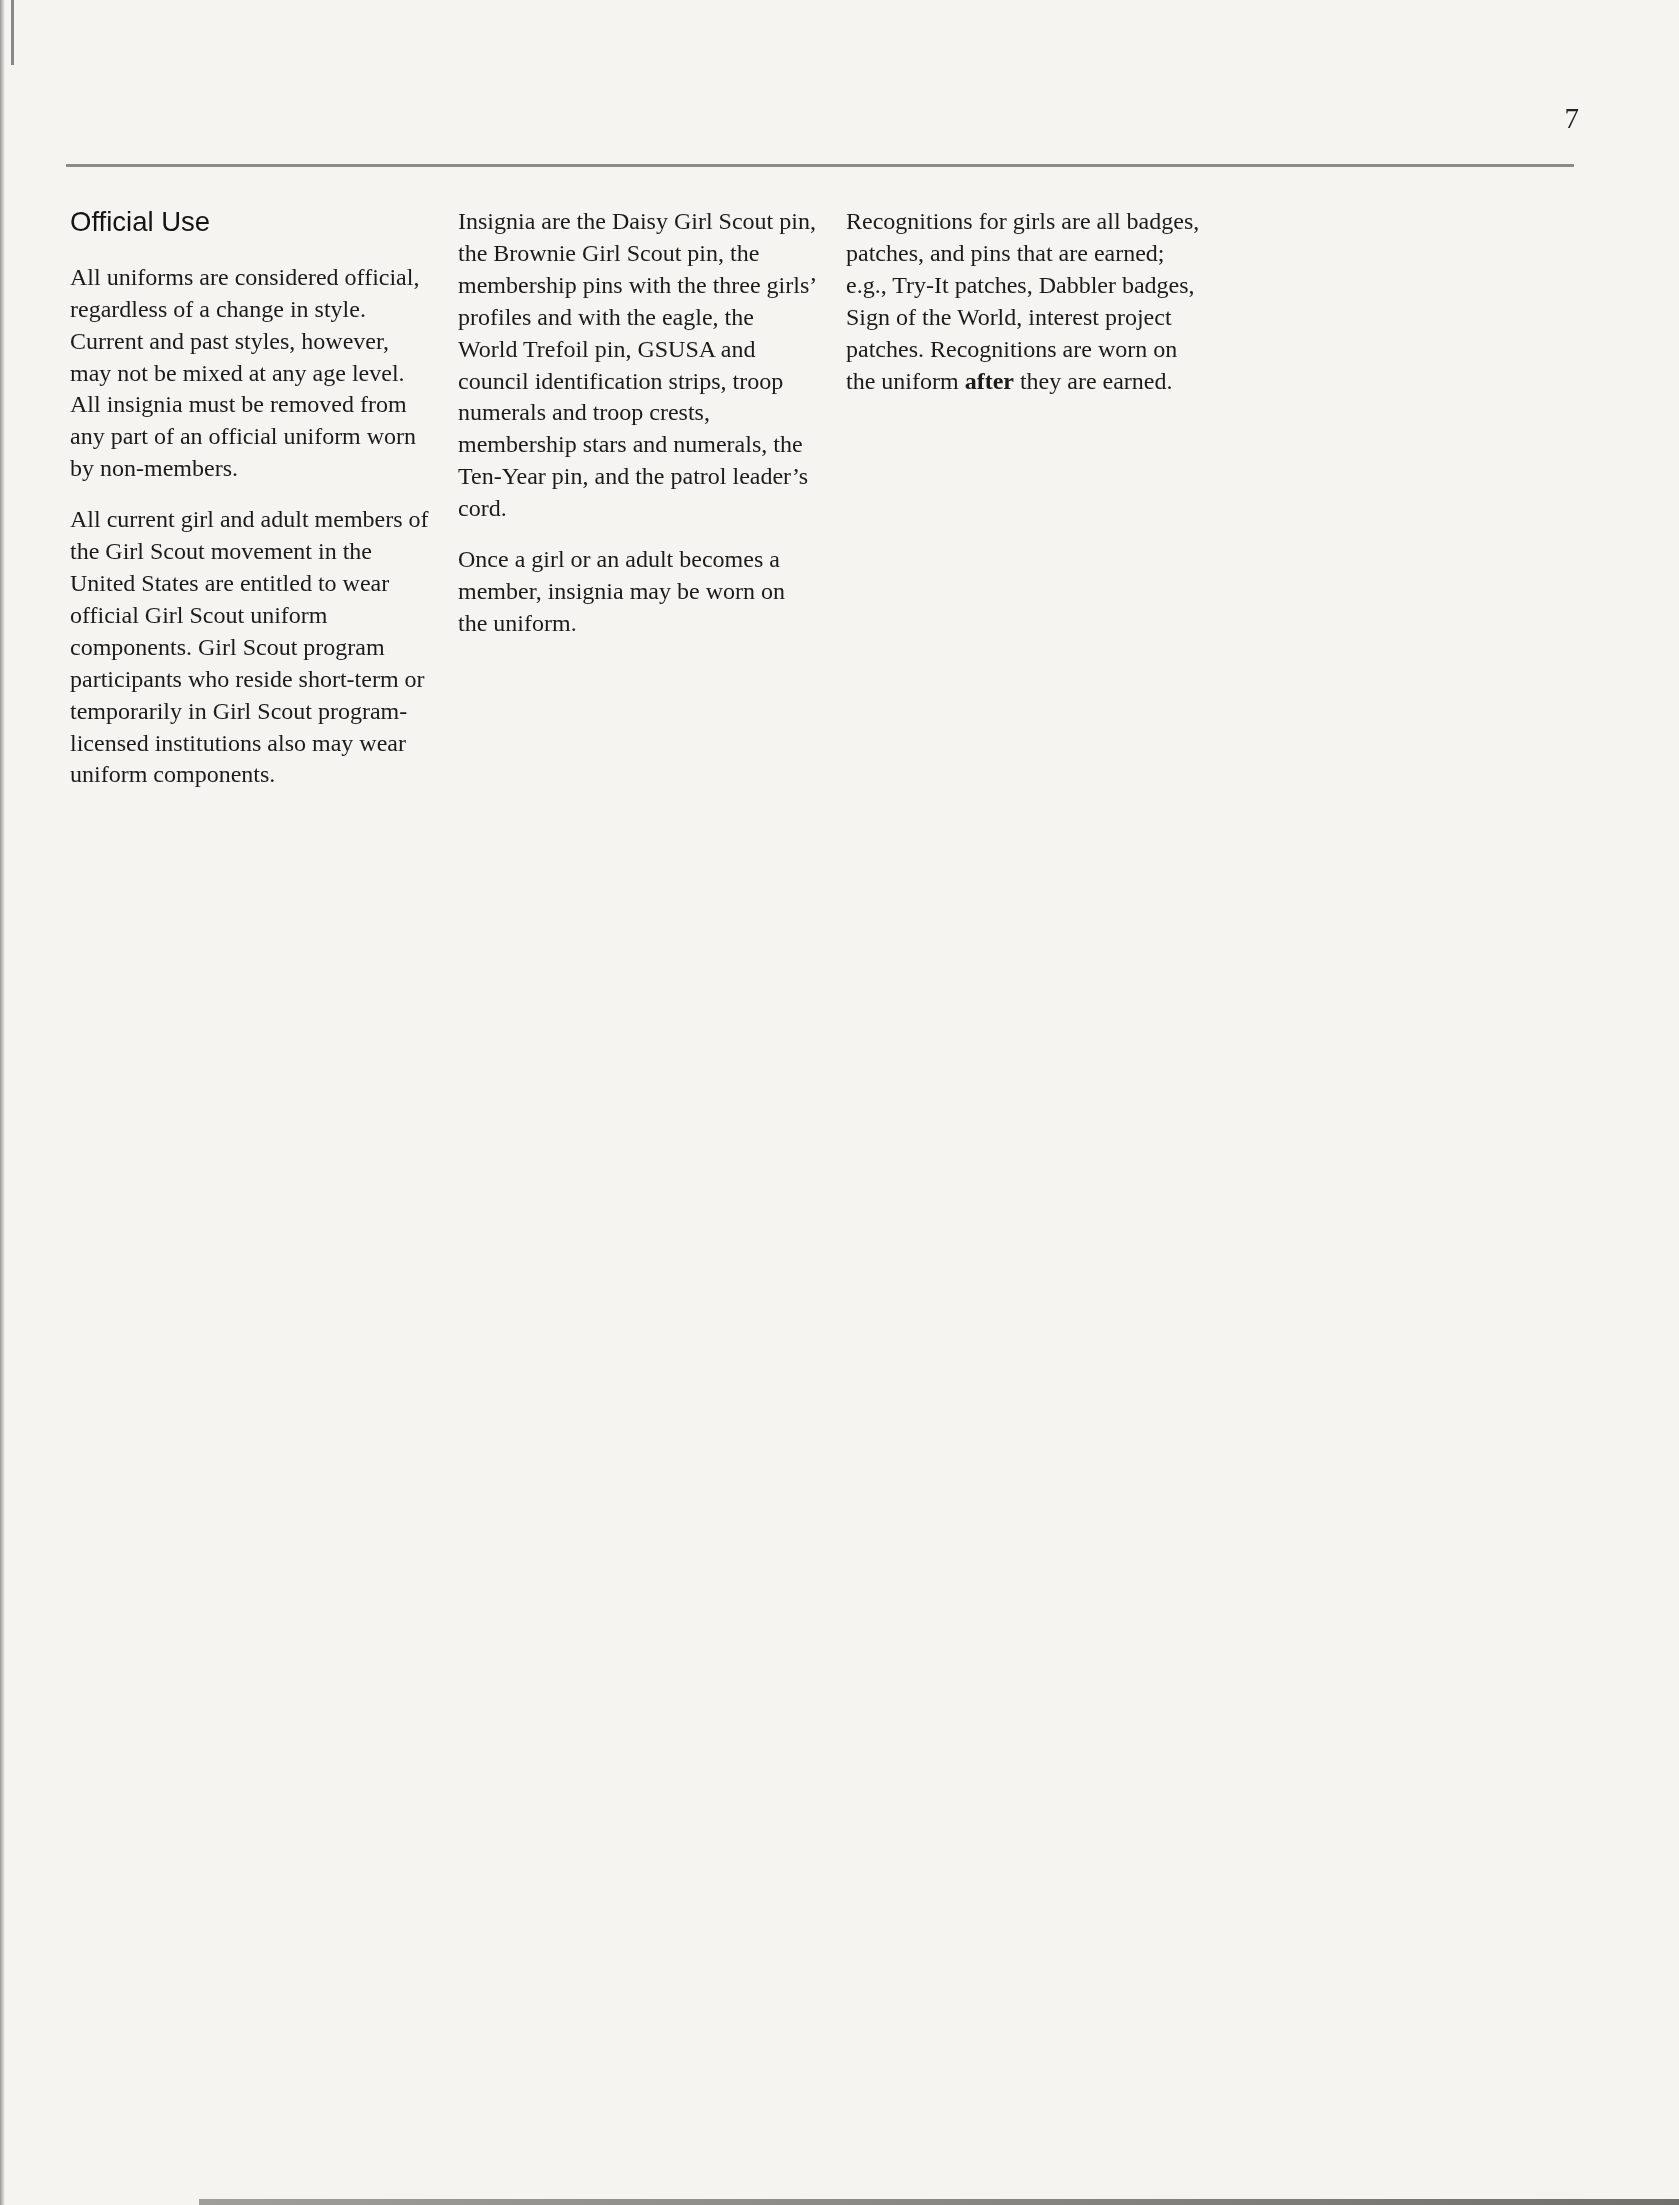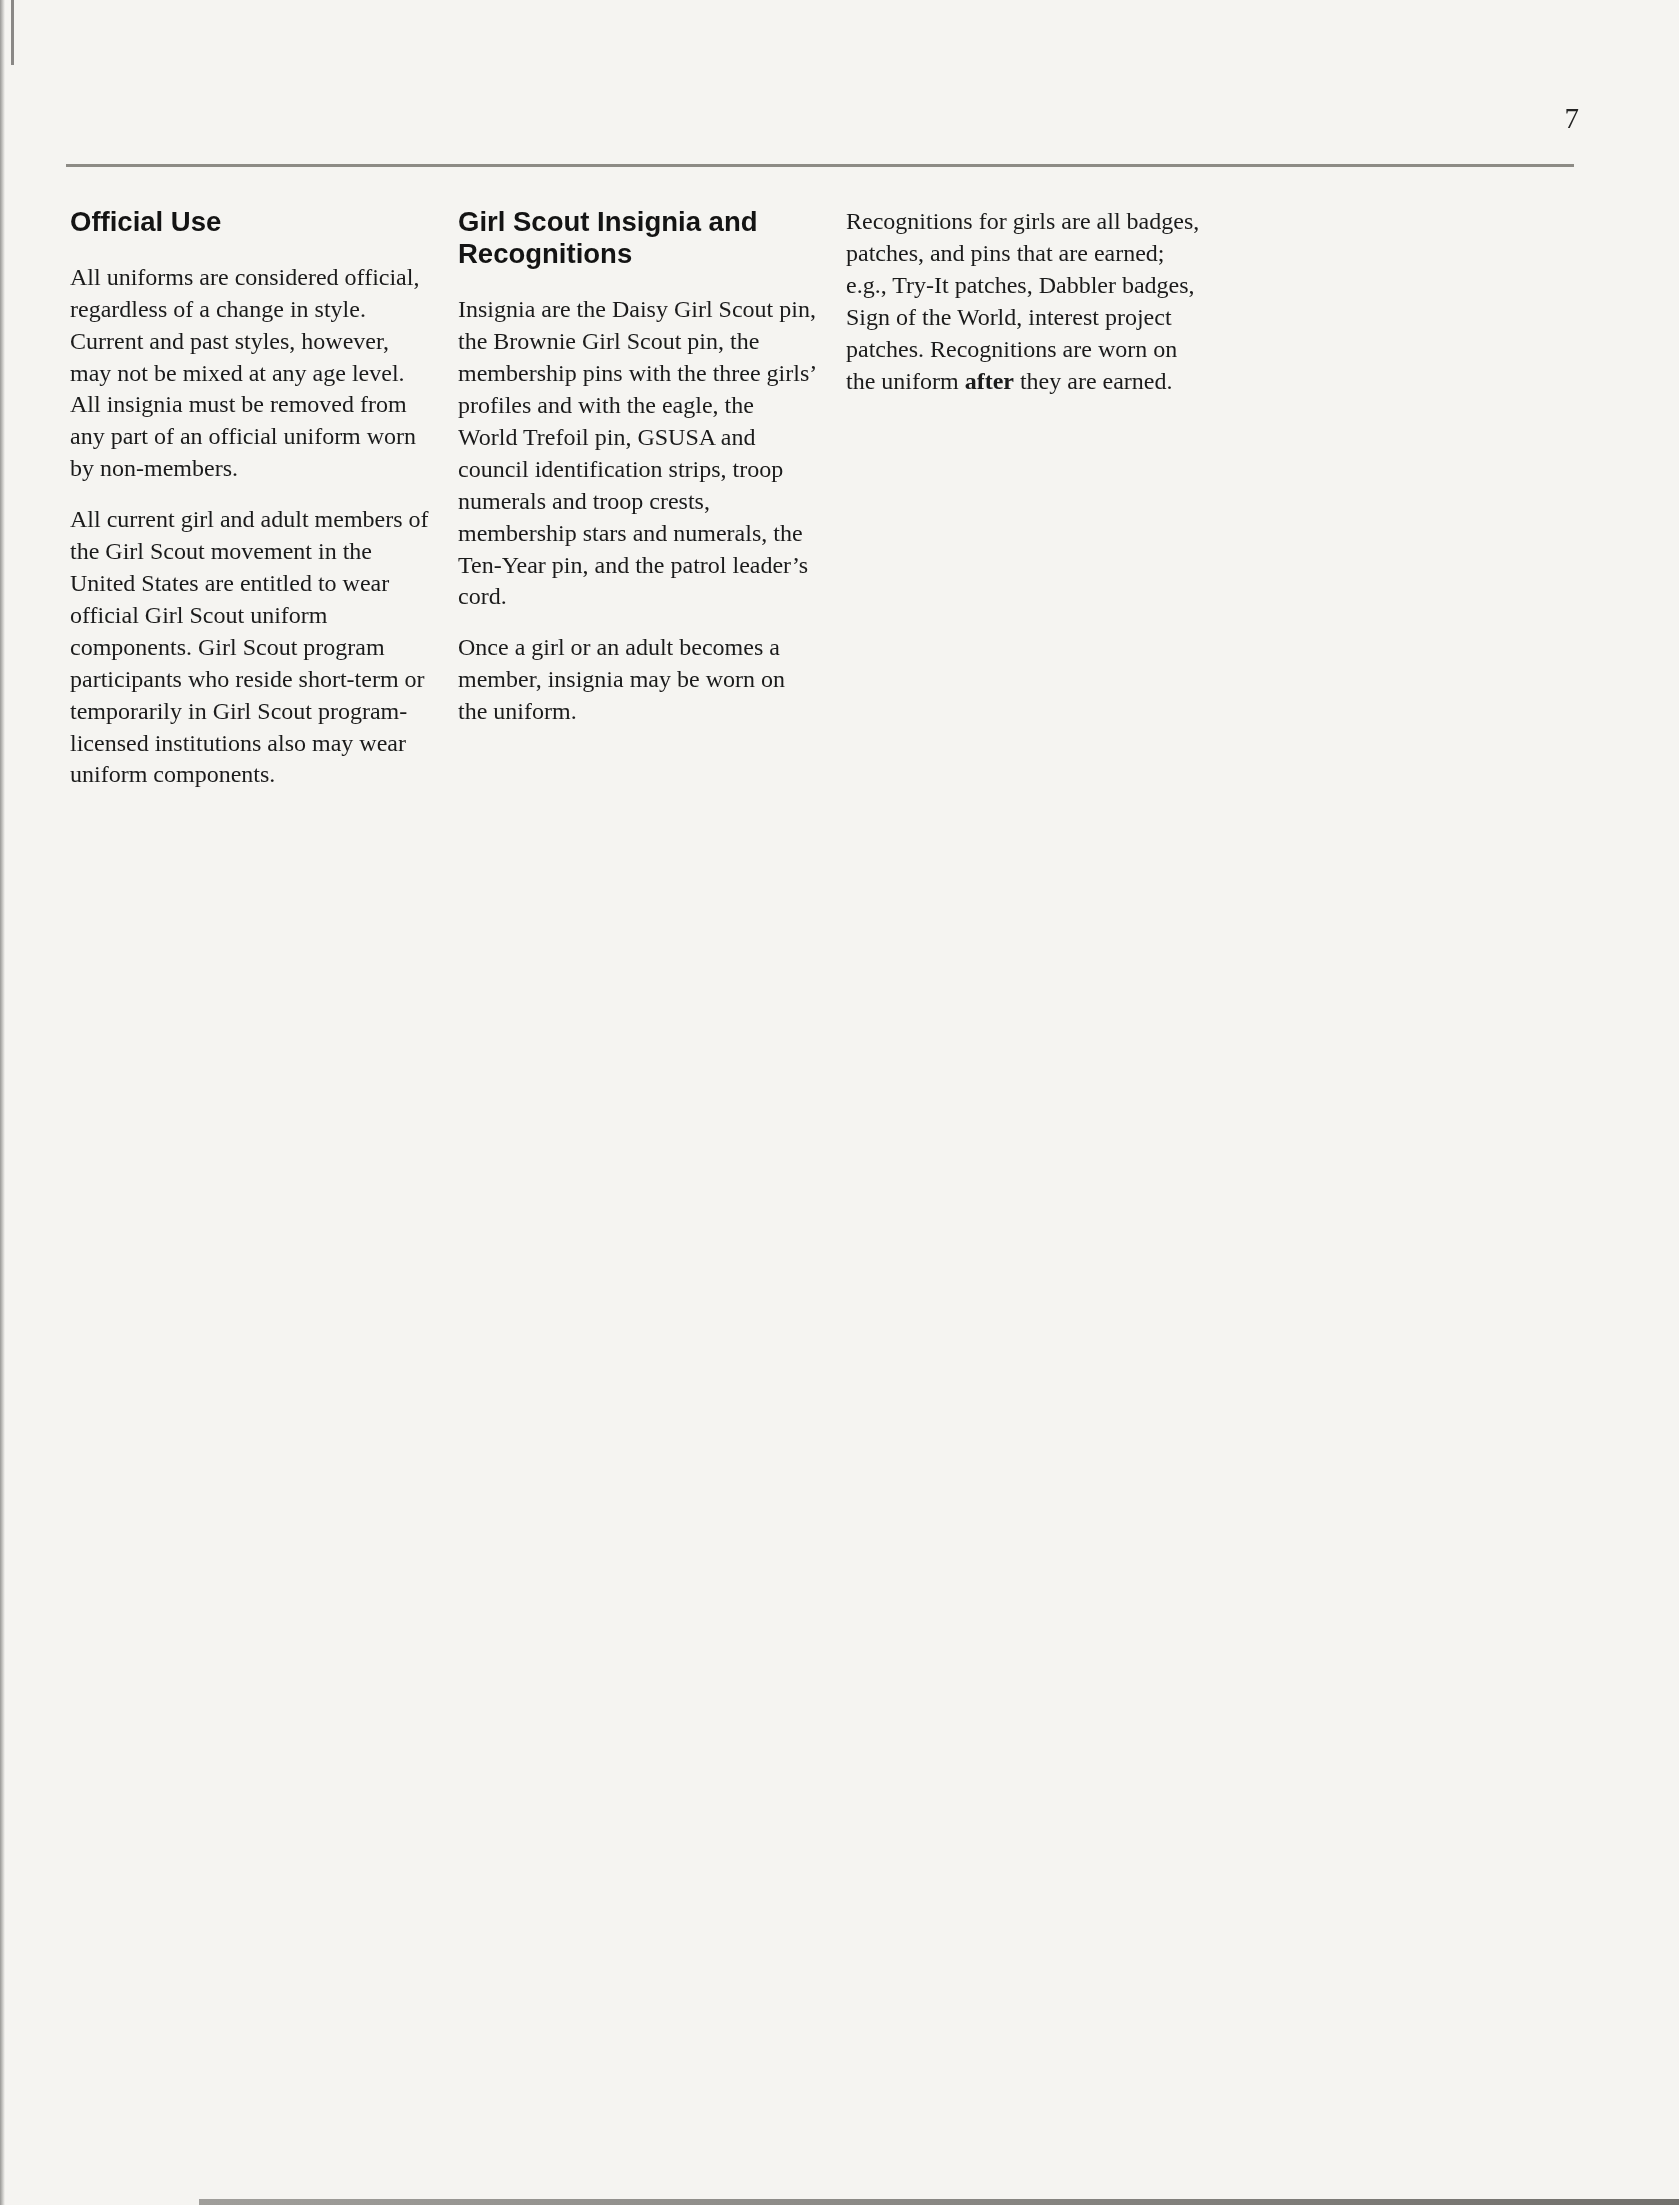--- a/index.html
+++ b/index.html
@@ -55,21 +55,21 @@
     width: 1134px;
     display: flex;
     gap: 29px;
   }
   .col {
     width: 359px;
     flex: 0 0 359px;
   }
   .col-heading {
     font-family: "Liberation Sans", sans-serif;
-    font-weight: bold;
+    font-weight: normal;
     font-size: 27.5px;
     line-height: 1.18;
     color: #141414;
     margin: 0 0 23.4px 0;
   }
   .body-par {
     font-size: 24px;
     line-height: 1.33;
     margin: 0 0 19px 0;
     text-align: left;
@@ -90,21 +90,20 @@
 
 <div class="columns">
 
   <div class="col">
     <h2 class="col-heading">Official Use</h2>
     <p class="body-par">All uniforms are considered official, regardless of a change in style. Current and past styles, however, may not be mixed at any age level. All insignia must be removed from any part of an official uniform worn by non-members.</p>
     <p class="body-par">All current girl and adult members of the Girl Scout movement in the United States are entitled to wear official Girl Scout uniform components. Girl Scout program participants who reside short-term or temporarily in Girl Scout program-licensed institutions also may wear uniform components.</p>
   </div>
 
   <div class="col">
-    <h2 class="col-heading">Girl Scout Insignia and Recognitions</h2>
     <p class="body-par">Insignia are the Daisy Girl Scout pin, the Brownie Girl Scout pin, the membership pins with the three girls’ profiles and with the eagle, the World Trefoil pin, GSUSA and council identification strips, troop numerals and troop crests, membership stars and numerals, the Ten-Year pin, and the patrol leader’s cord.</p>
     <p class="body-par">Once a girl or an adult becomes a member, insignia may be worn on the uniform.</p>
   </div>
 
   <div class="col">
     <p class="body-par"><span>Recognitions for girls are all badges, patches, and pins that are earned; e.g., Try-It patches, Dabbler badges, Sign of the World, interest project patches. Recognitions are worn on the uniform </span><span class="bold-word">after</span><span> they are earned.</span></p>
   </div>
 
 </div>
 

